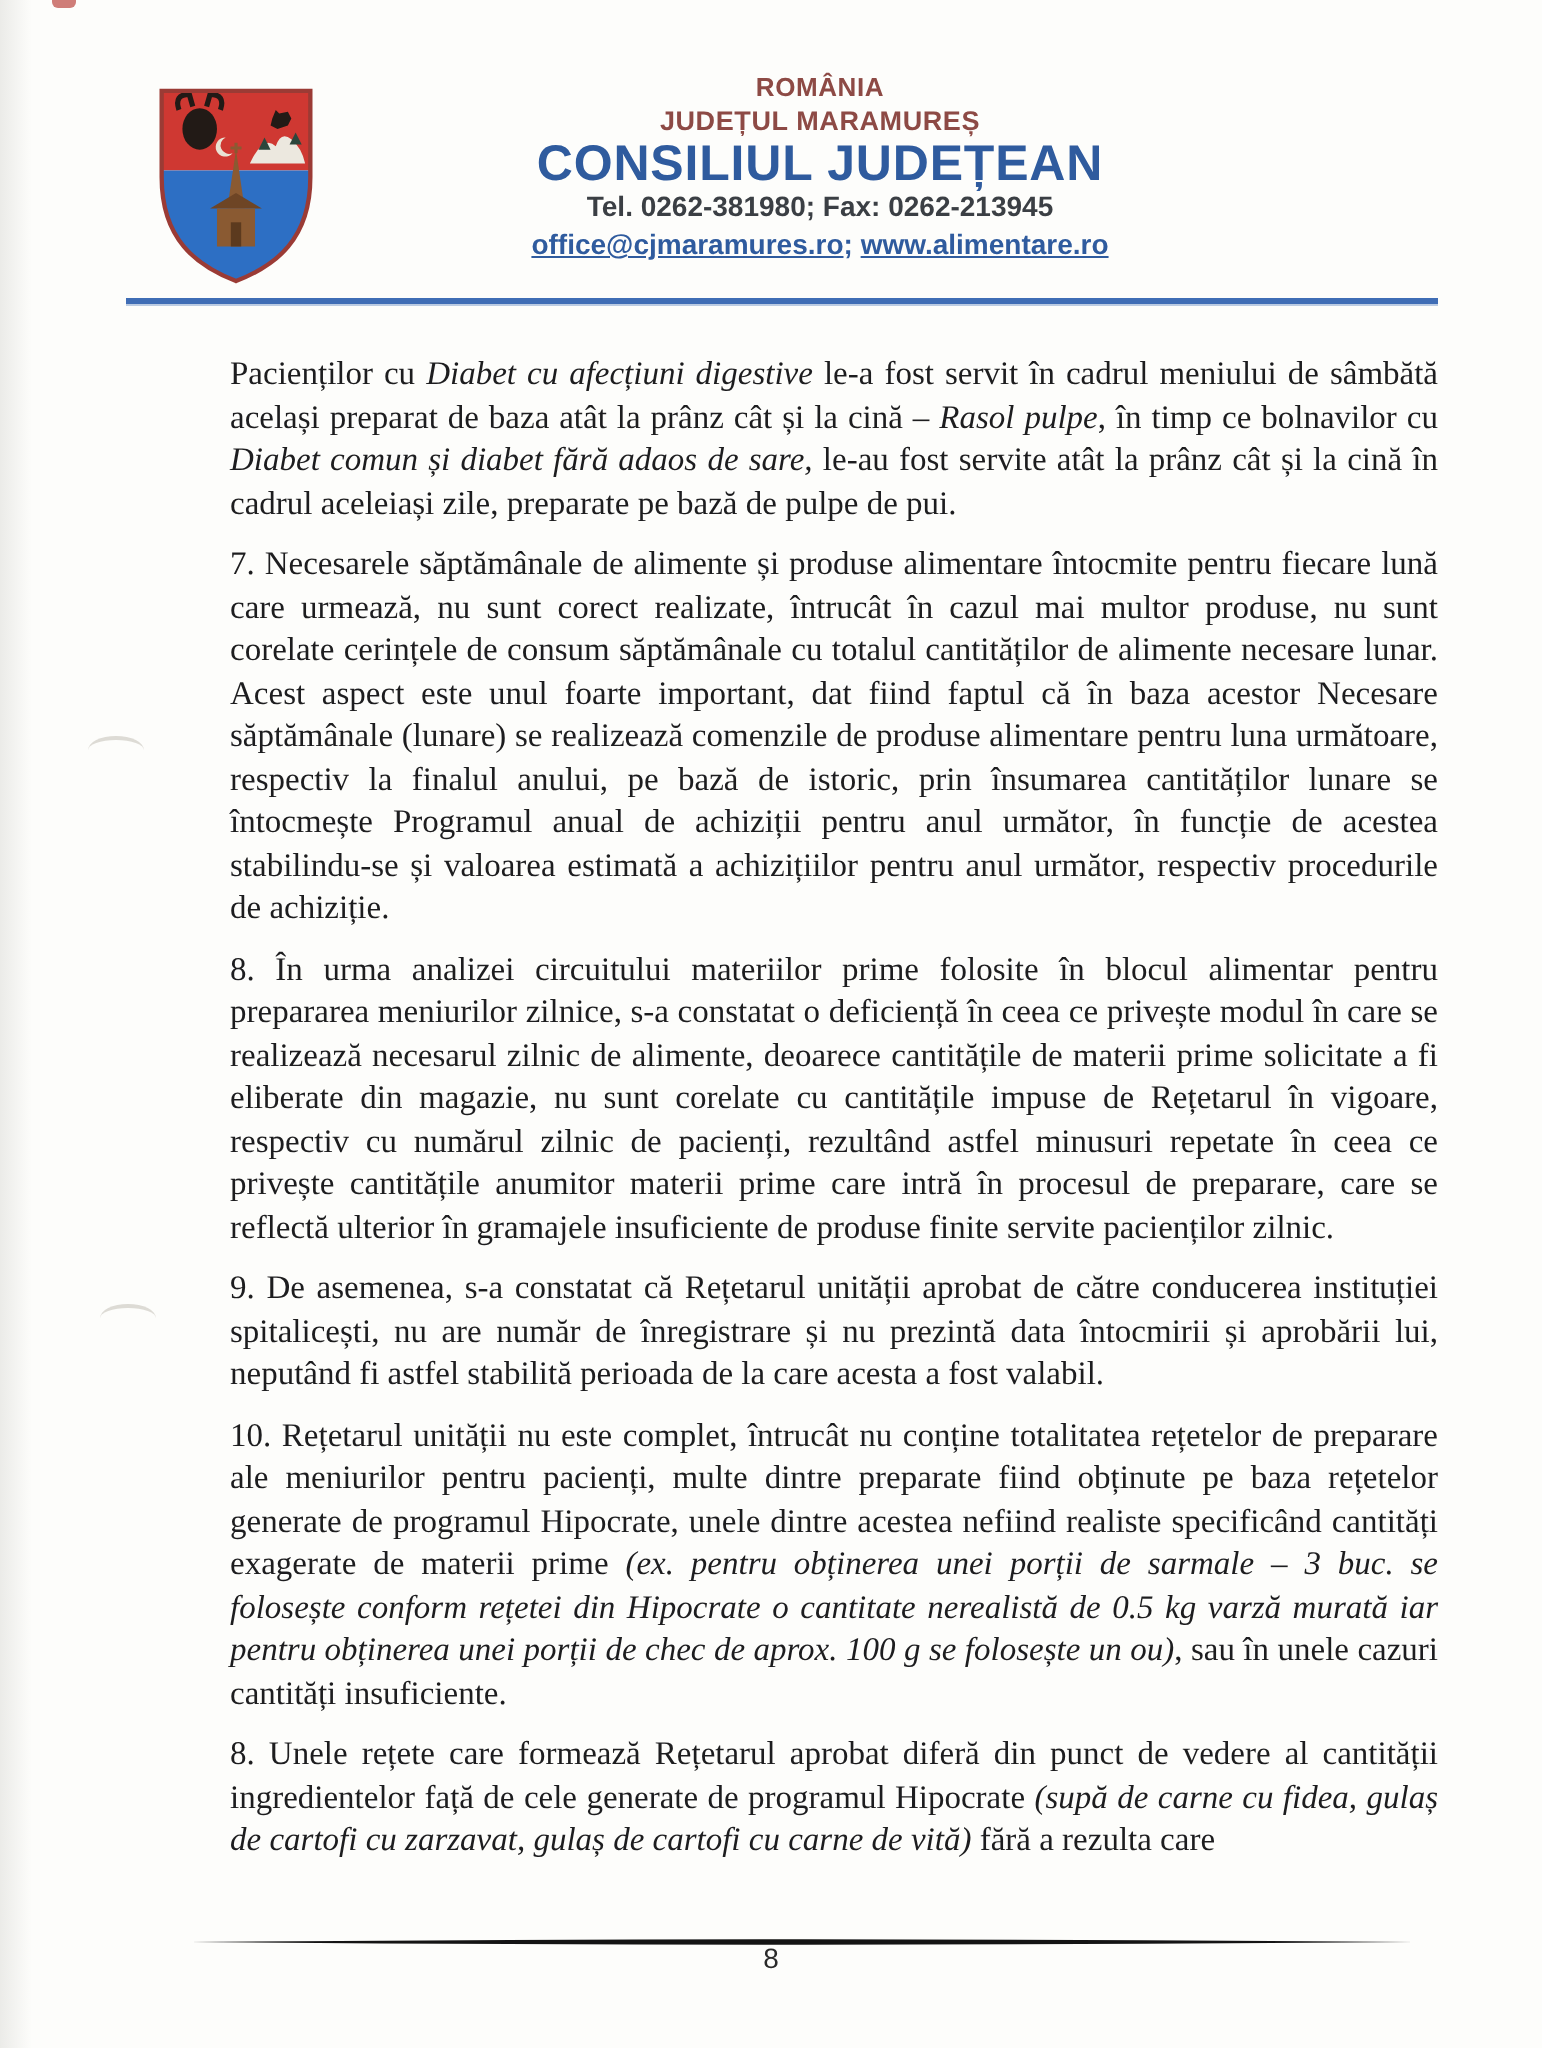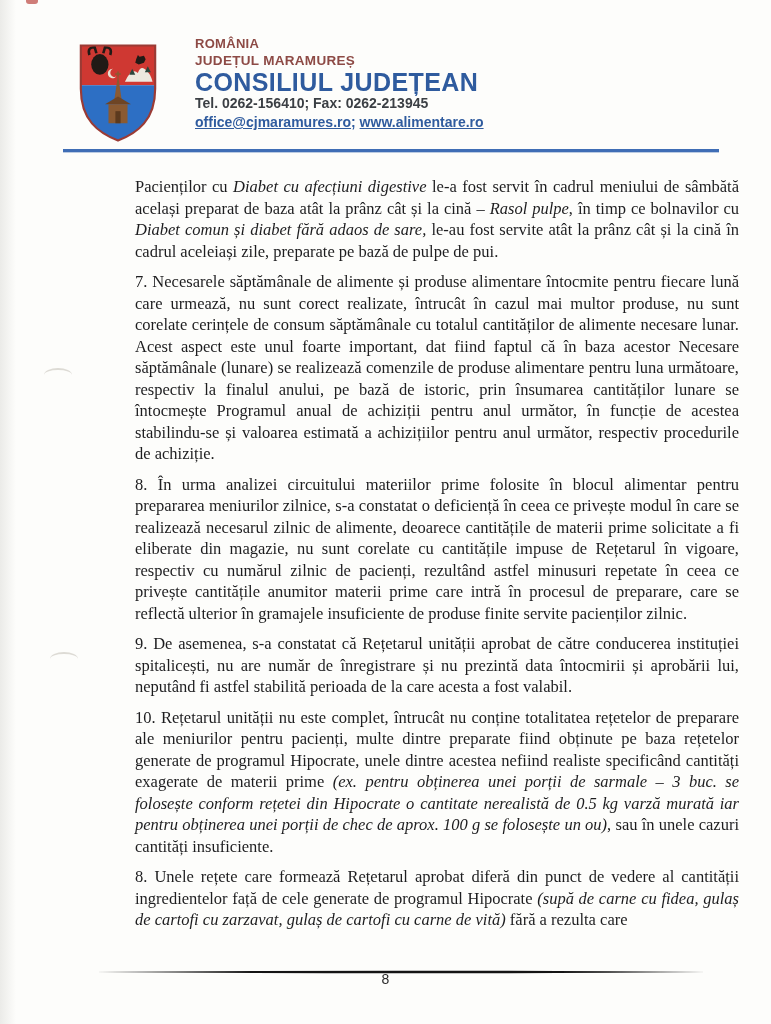--- a/index.html
+++ b/index.html
@@ -22,20 +22,21 @@
   }
   .speck{
     position:absolute;left:26px;top:0;width:12px;height:4px;
     background:#cf7d78;border-radius:0 0 3px 3px;
   }
 
   
   .coat{position:absolute;left:74px;top:42px;width:88px;height:102px;}
   .header-text{
     position:absolute;left:195px;top:36px;width:430px;
+    text-align:center;
     font-family:"Liberation Sans", sans-serif;
     font-weight:bold;
   }
   .h-country{font-size:13px;line-height:16px;color:#8d4a45;letter-spacing:.3px;}
   .h-county{font-size:13.5px;line-height:18px;color:#8d4a45;letter-spacing:.3px;}
   .h-institution{font-size:25px;line-height:24px;color:#2f5b9e;letter-spacing:.4px;}
   .h-address{font-size:14px;line-height:18px;color:#3b3f44;}
   .h-phone{font-size:14px;line-height:18px;color:#3b3f44;}
   .h-links{font-size:14px;line-height:20px;color:#2f5b9e;}
   .h-links a{color:#2f5b9e;text-decoration:underline;cursor:pointer;}
@@ -44,21 +45,20 @@
   .header-rule{
     position:absolute;left:63px;top:149px;width:656px;height:0;
     border-top:3px solid #3f6db5;
     box-shadow:0 1px 0 rgba(63,109,181,.35);
   }
 
   
   .doc-body{
     position:absolute;left:115px;top:176px;width:604px;
     color:#1d1d1f;
-    margin-left:20px;
   }
   .para{
     margin:0 0 9px 0;
     text-align:justify;
     font-size:16.5px;
     line-height:21.5px;
   }
   .run-r{font-weight:normal;font-style:normal;}
   .run-b{font-weight:normal;font-style:normal;}
   .run-i{font-weight:normal;font-style:italic;}
@@ -108,21 +108,21 @@
         <rect x="47" y="80" width="6" height="14" fill="#5c3a1e"></rect>
       </g>
       <path d="M7 4 H93 V54 C93 90 73 105 50 114 C27 105 7 90 7 54 Z" fill="none" stroke="#9b3b35" stroke-width="2.5"></path>
     </svg>
   </div>
 
   <div class="header-text">
     <div class="h-country">ROMÂNIA</div>
     <div class="h-county">JUDEȚUL MARAMUREȘ</div>
     <div class="h-institution">CONSILIUL JUDEȚEAN</div>
-    <div class="h-phone">Tel. 0262-156410; Fax: 0262-213945</div>
+    <div class="h-phone">Tel. 0262-381980; Fax: 0262-213945</div>
     <div class="h-links">
       <a>office@cjmaramures.ro</a><span>; </span><a>www.alimentare.ro</a>
     </div>
   </div>
 
 
   <div class="header-rule"></div>
 
   <div class="doc-body">
       <p class="para"><span class="run-r">Pacienților cu </span><span class="run-i">Diabet cu afecțiuni digestive</span><span class="run-r"> le-a fost servit în cadrul meniului de sâmbătă același preparat de baza atât la prânz cât și la cină – </span><span class="run-i">Rasol pulpe</span><span class="run-r">, în timp ce bolnavilor cu </span><span class="run-i">Diabet comun și diabet fără adaos de sare,</span><span class="run-r"> le-au fost servite atât la prânz cât și la cină în cadrul aceleiași zile, preparate pe bază de pulpe de pui.</span></p>

